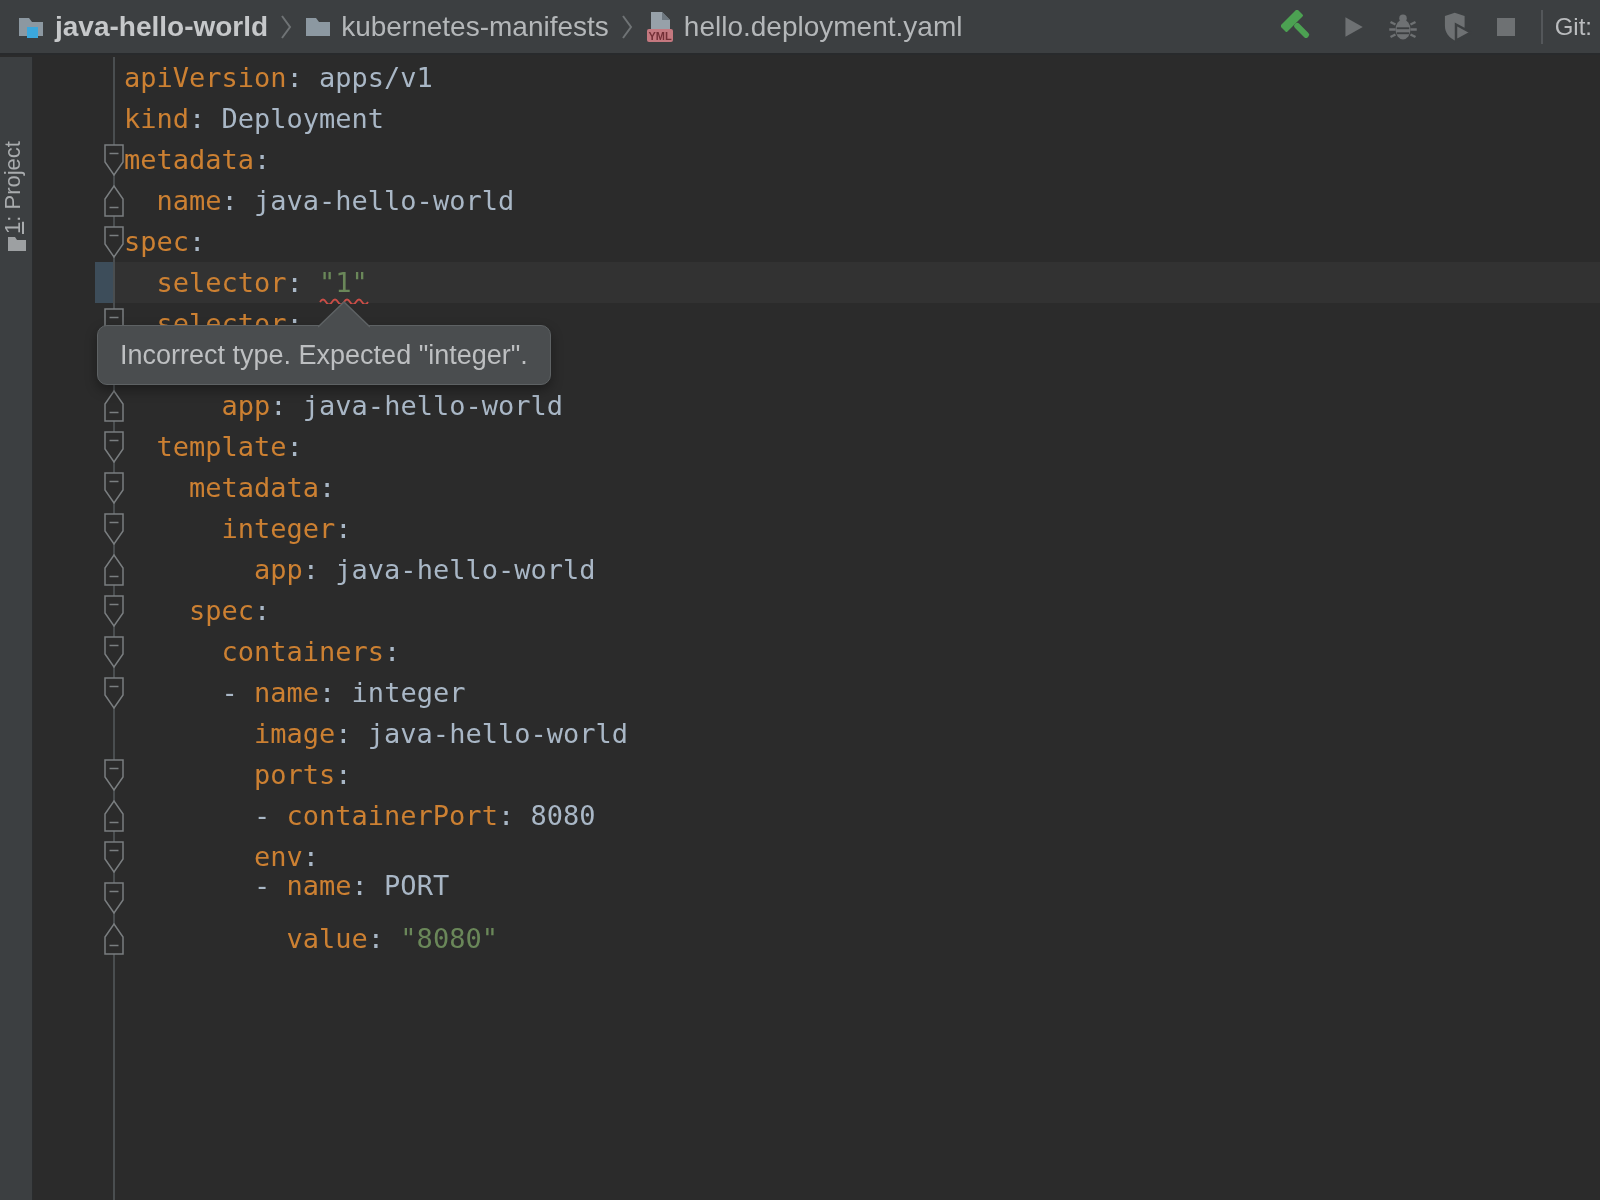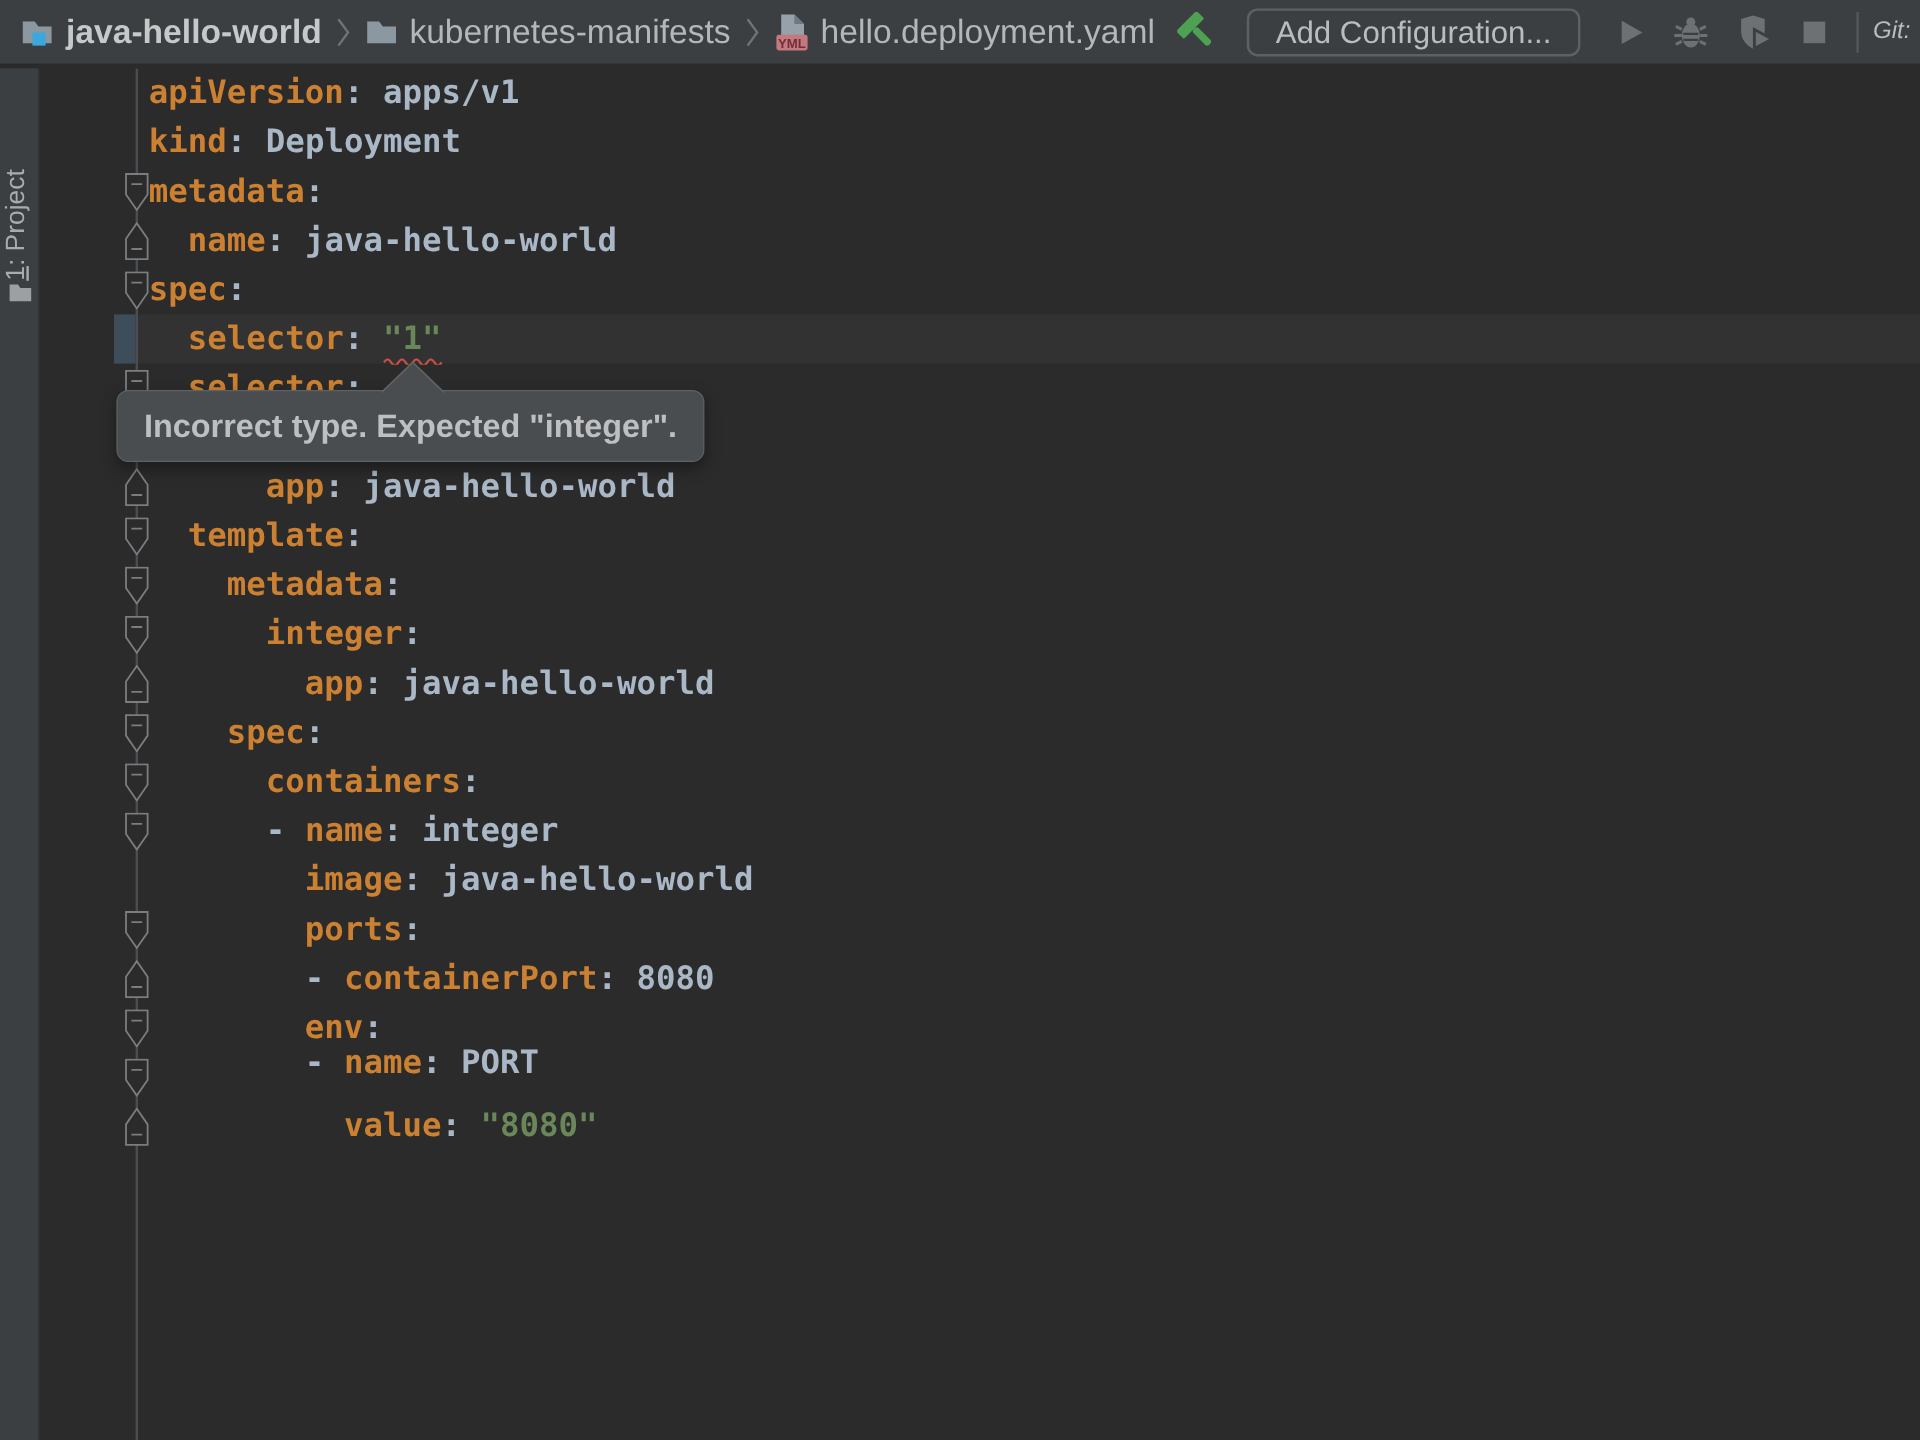--- a/index.html
+++ b/index.html
@@ -15,32 +15,32 @@
   .crumb-text{font-size:28px;color:#B4B7B9;white-space:nowrap;}
   .crumb-text.bold{font-weight:700;color:#C6C8CA;}
   .chev{margin:0 12px;flex:0 0 auto;}
   .tb-spacer{flex:1 1 auto;}
   .hammer{margin:0 14px 0 0;flex:0 0 auto;}
   .add-config-btn{height:40px;line-height:36px;border:2px solid #5E6163;border-radius:9px;
     padding:0 22px;font-size:26px;color:#BABCBE;white-space:nowrap;margin:0 18px 0 10px;}
   .run-icons{display:flex;align-items:center;}
   .run-icons>div{margin:0 11px;display:flex;align-items:center;}
   .tb-divider{width:2px;height:34px;background:#54575A;margin:0 12px;}
-  .git-label{font-size:20px;color:#BABCBE;white-space:nowrap;padding-right:2px;font-style:italic;}
+  .git-label{font-size:24px;color:#BABCBE;white-space:nowrap;padding-right:2px;}
 
   
   .toolstrip{position:absolute;left:0;top:57px;width:33px;height:1143px;background:#3C3F41;
     border-right:1px solid #2A2C2E;z-index:15;}
   .proj-btn-label{position:absolute;left:-43px;top:110px;width:110px;height:24px;
     transform:rotate(-90deg);font-size:22px;color:#A9ACAE;text-align:left;white-space:nowrap;}
   .proj-btn-label .mn{text-decoration:underline;}
   .proj-btn-icon{position:absolute;left:7px;top:177px;}
 
   
-  .editor{position:absolute;left:33px;top:57px;width:1567px;height:1143px;background:#2B2B2B;overflow:hidden;font-weight:bold;}
+  .editor{position:absolute;left:33px;top:57px;width:1567px;height:1143px;background:#2B2B2B;overflow:hidden;}
   .caret-row{position:absolute;left:80px;right:0;top:205px;height:41px;background:#323232;z-index:1;}
   .caret-gutter-block{position:absolute;left:62px;top:205px;width:18px;height:41px;background:#3D4D5A;z-index:1;}
   .fold-line{position:absolute;left:80px;top:0;width:2px;height:1143px;background:#4A4E50;z-index:1;}
   .fold-marker{position:absolute;left:70px;z-index:3;}
   .code-lines{position:absolute;left:91px;top:0;right:0;z-index:2;}
   .code-line{position:absolute;left:0;height:41px;line-height:41px;white-space:pre;
     font-family:"DejaVu Sans Mono",monospace;font-size:27px;}
   .tk-key{color:#CC8032;}
   .tk-colon{color:#A9B7C6;}
   .tk-val{color:#A9B7C6;}
@@ -96,21 +96,20 @@
 
   <div class="tb-spacer"></div>
 
   <svg class="hammer" width="34" height="34" viewBox="0 0 24 24">
     <g transform="rotate(-45 12 12)" fill="#4CA152">
       <rect x="3.5" y="2.5" width="17" height="6.5" rx="1"></rect>
       <rect x="10" y="9" width="4.2" height="13" rx="1.8"></rect>
     </g>
   </svg>
 
-  <div class="add-config-btn">Add Configuration...</div>
 
   <div class="run-icons">
     <div>
       <svg width="26" height="26" viewBox="0 0 24 24">
         <polygon points="5,3 21,12 5,21" fill="#6E7173"></polygon>
       </svg>
     </div>
     <div>
       <svg width="30" height="30" viewBox="0 0 24 24">
         <ellipse cx="12" cy="14" rx="6" ry="8" fill="#6E7173"></ellipse>

